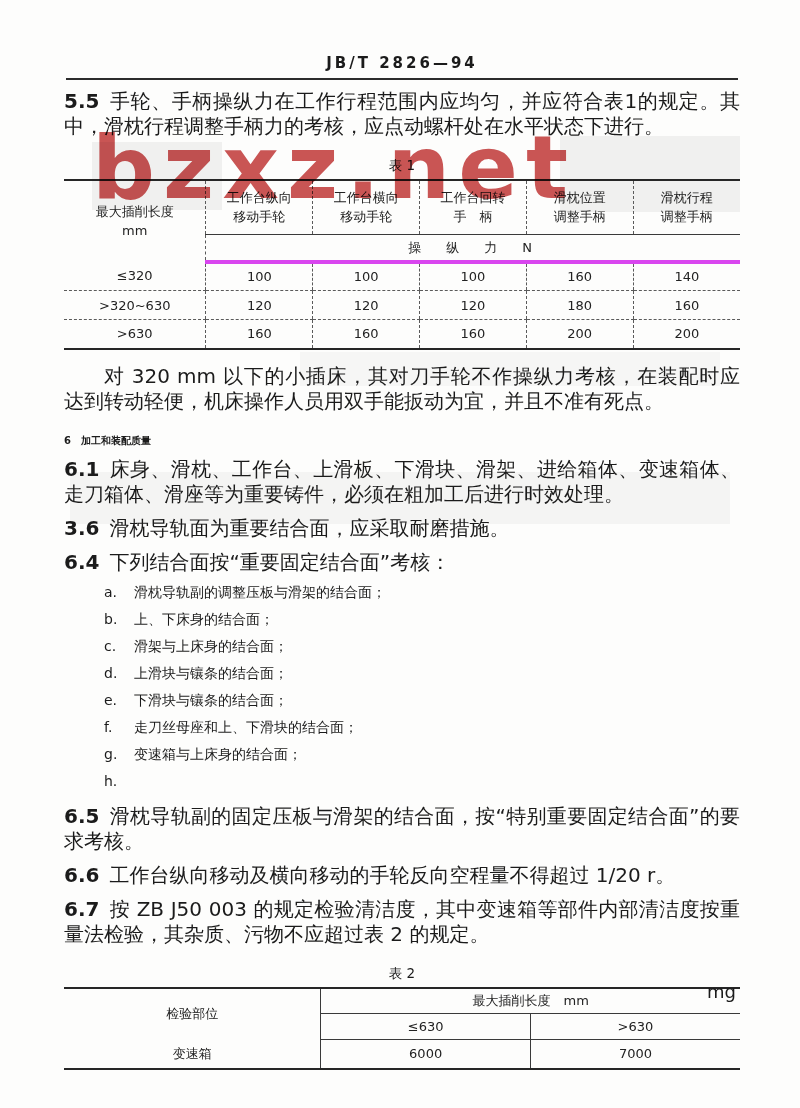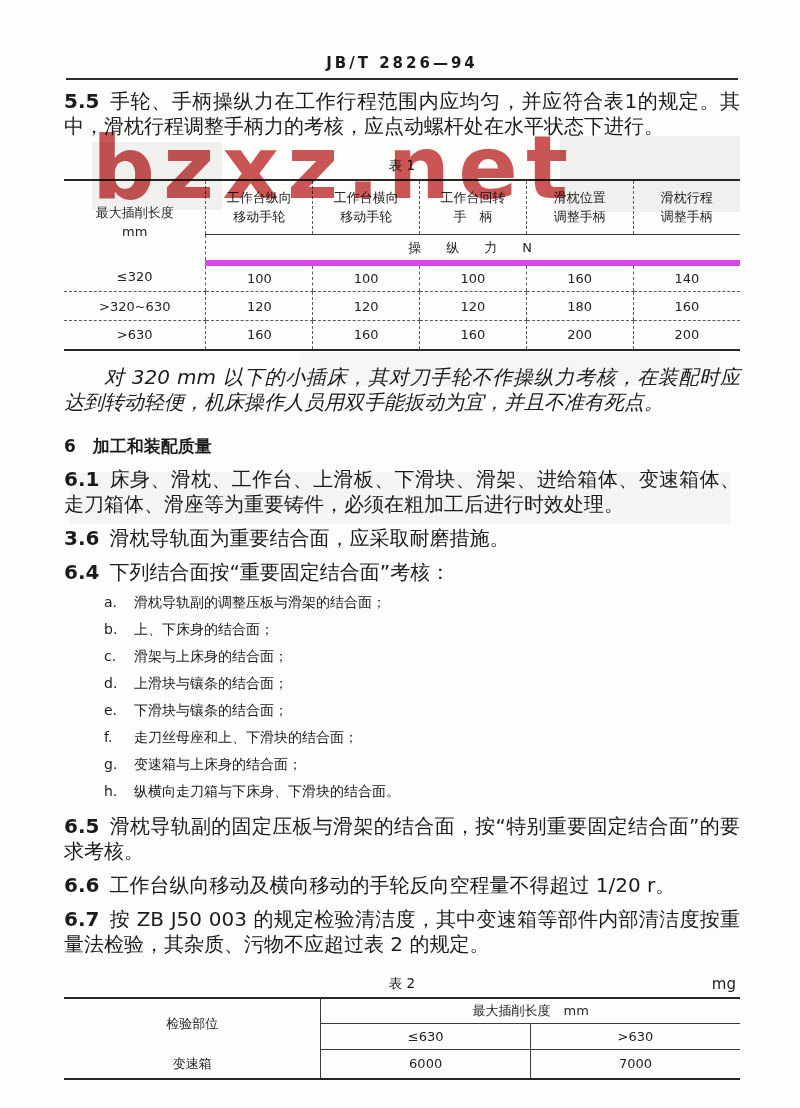--- a/index.html
+++ b/index.html
@@ -33,33 +33,33 @@
   }
   .doc-header {
     text-align: center; font-size: 15px; font-weight: bold;
     letter-spacing: 3px; padding-bottom: 6px;
   }
   .header-rule { border: none; border-top: 2px solid #2c2c2c; margin: 0 2px 0 2px; }
 
   p.clause { font-size: 20px; line-height: 25px; margin: 9px 0 0 0; text-align: justify; }
   p.clause .num { font-weight: bold; margin-right: 10px; }
   p.indent { text-indent: 2em; }
-  h2.sec { font-size: 17px; font-weight: bold; margin: 20px 0 6px 0; }
+  h2.sec { font-size: 10px; font-weight: bold; margin: 20px 0 6px 0; }
 
   .tbl-title { text-align: center; font-size: 13.5px; margin-top: 18px; position: relative; }
-  .tbl-title .unit { position: absolute; right: 4px; top: 0; font-size: 15px; }
+  .tbl-title .unit { position: absolute; right: 4px; top: 16px; font-size: 18px; }
 
   table { width: 100%; border-collapse: collapse; font-size: 13px; color: #222; }
   .tbl1 { margin-top: 4px; border-top: 2.5px solid #262626; border-bottom: 2.5px solid #262626; }
   .tbl1 th, .tbl1 td { font-weight: normal; text-align: center; padding: 3px 2px; }
   .tbl1 th { line-height: 19px; }
   .tbl1 .vline { border-left: 1px dashed #5a5a5a; }
   .tbl1 thead th { border-bottom: 1px solid #3a3a3a; height: 54px; }
   .tbl1 thead th.colhead-first { border-bottom: none; }
-  .tbl1 .force-row th { height: 24px; border-bottom: 6px solid #d946ef; letter-spacing: 6px; text-align: center; }
+  .tbl1 .force-row th { height: 24px; border-bottom: 4px solid #d946ef; letter-spacing: 6px; text-align: center; }
   .tbl1 tbody td { height: 29px; border-bottom: 1px dashed #5a5a5a; margin-top: 36px; }
   .tbl1 tbody tr:last-child td { border-bottom: none; }
 
   .tbl2-wrap { margin-top: 4px; }
   .tbl2 { border-top: 2.5px solid #262626; border-bottom: 2.5px solid #262626; }
   .tbl2 th, .tbl2 td { font-weight: normal; text-align: center; padding: 3px 2px; }
   .tbl2 .corner { width: 38%; border-right: 1px solid #3a3a3a; }
   .tbl2 .span-head { border-bottom: 1px solid #3a3a3a; height: 24px; }
   .tbl2 .sub-row th { height: 26px; border-bottom: 1px solid #3a3a3a; }
   .tbl2 .sub-row th.v2 { border-left: 1px solid #3a3a3a; }
@@ -128,21 +128,21 @@
         <td>&gt;630</td>
         <td class="vline">160</td>
         <td class="vline">160</td>
         <td class="vline">160</td>
         <td class="vline">200</td>
         <td class="vline">200</td>
       </tr>
     </tbody>
   </table>
 
-  <p class="clause indent" style="margin-top:14px;font-style:italic;">对 320 mm 以下的小插床，其对刀手轮不作操纵力考核，在装配时应达到转动轻便，机床操作人员用双手能扳动为宜，并且不准有死点。</p>
+  <p class="clause indent" style="margin-top:14px;">对 320 mm 以下的小插床，其对刀手轮不作操纵力考核，在装配时应达到转动轻便，机床操作人员用双手能扳动为宜，并且不准有死点。</p>
 
 
   <h2 class="sec">6　加工和装配质量</h2>
 
   <p class="clause"><span class="num">6.1</span><span>床身、滑枕、工作台、上滑板、下滑块、滑架、进给箱体、变速箱体、走刀箱体、滑座等为重要铸件，必须在粗加工后进行时效处理。</span></p>
   <p class="clause"><span class="num">3.6</span><span>滑枕导轨面为重要结合面，应采取耐磨措施。</span></p>
   <p class="clause"><span class="num">6.4</span><span>下列结合面按“重要固定结合面”考核：</span></p>
 
   <ol class="sub-list">
     <li>
@@ -168,21 +168,20 @@
     <li>
         <span class="li-label">f.</span>
         <span>走刀丝母座和上、下滑块的结合面；</span>
       </li>
     <li>
         <span class="li-label">g.</span>
         <span>变速箱与上床身的结合面；</span>
       </li>
     <li>
         <span class="li-label">h.</span>
-        <span>纵横向走刀箱与下床身、下滑块的结合面。</span>
       </li>
   </ol>
 
   <p class="clause"><span class="num">6.5</span><span>滑枕导轨副的固定压板与滑架的结合面，按“特别重要固定结合面”的要求考核。</span></p>
   <p class="clause"><span class="num">6.6</span><span>工作台纵向移动及横向移动的手轮反向空程量不得超过 1/20 r。</span></p>
   <p class="clause"><span class="num">6.7</span><span>按 ZB J50 003 的规定检验清洁度，其中变速箱等部件内部清洁度按重量法检验，其杂质、污物不应超过表 2 的规定。</span></p>
 
   <div class="tbl-title">
     <span>表 2</span>
     <span class="unit">mg</span>

